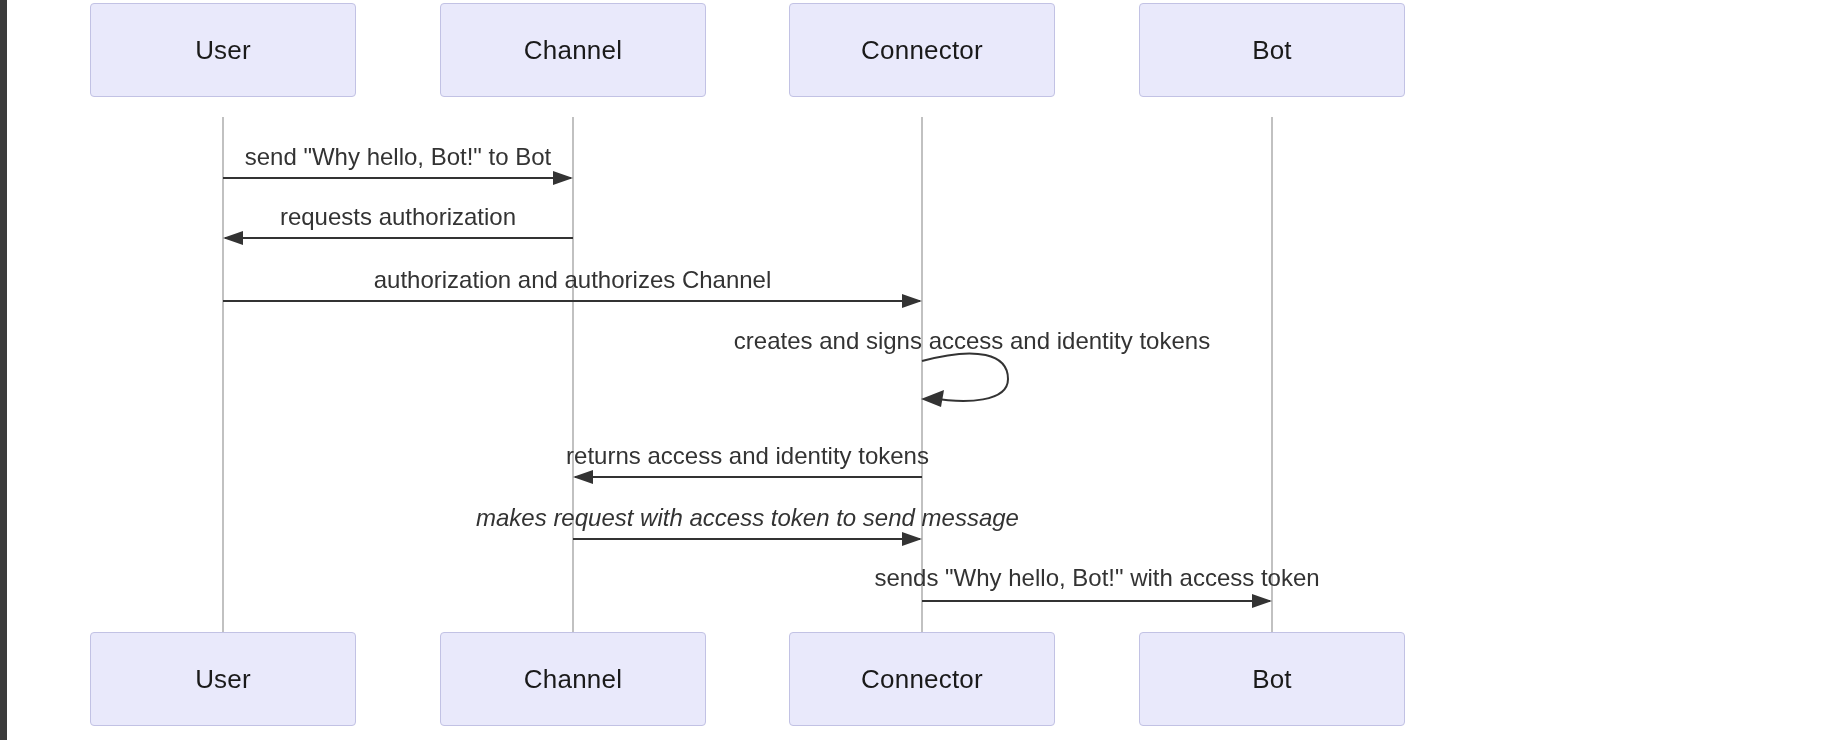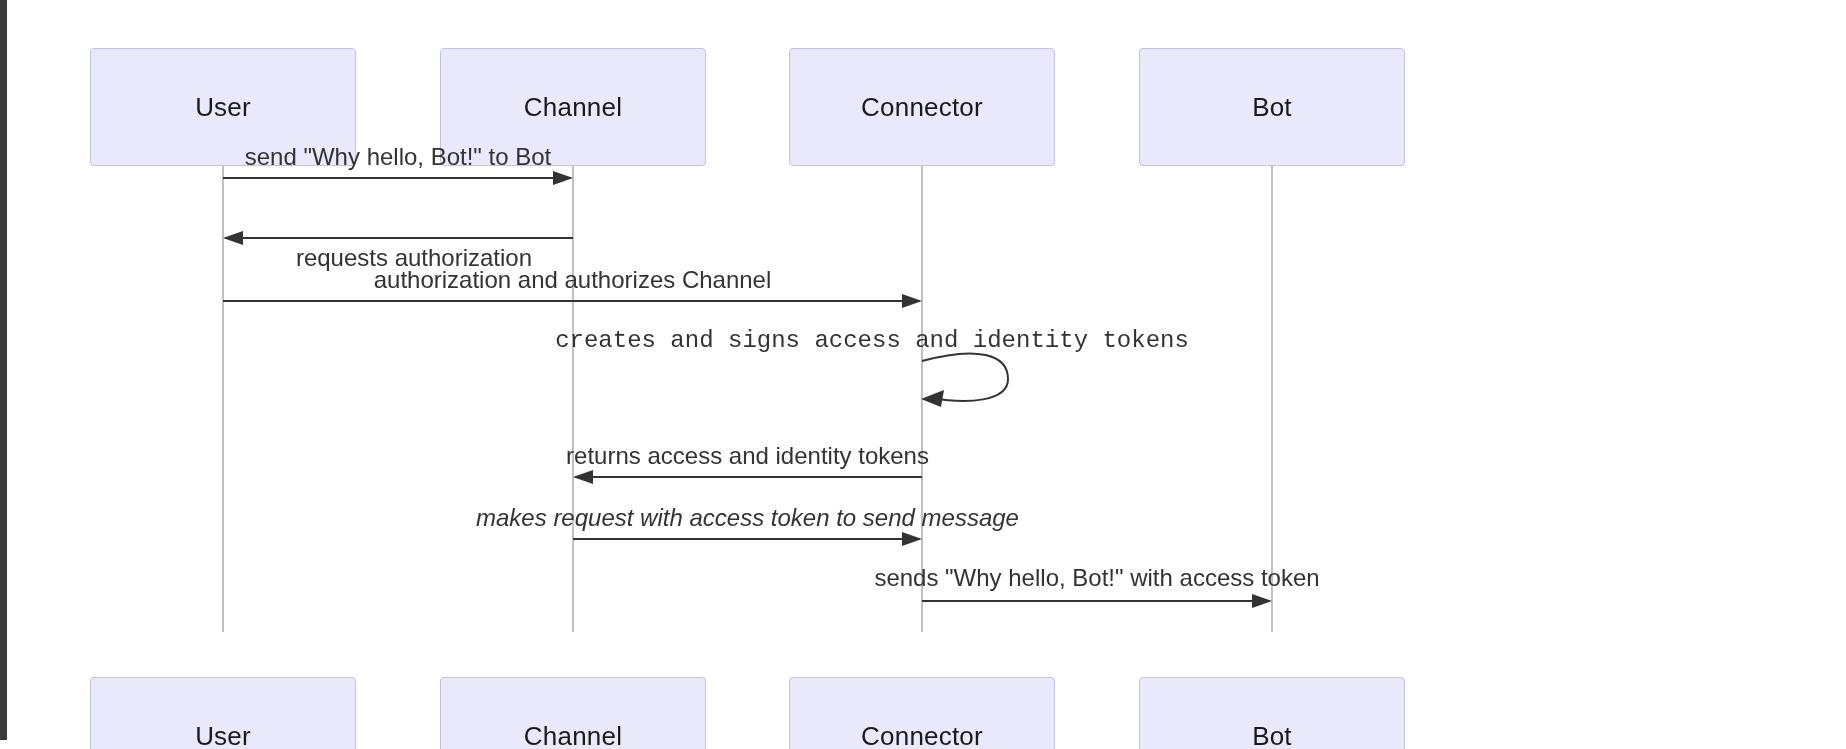--- a/index.html
+++ b/index.html
@@ -12,26 +12,26 @@
   }
   .edge-bar{
     position:absolute;left:0;top:0;width:7px;height:740px;
     background:var(--edge,#3B3B3B);
   }
   .lines{
     position:absolute;left:0;top:0;width:1846px;height:749px;
   }
   .actor-box{
     position:absolute;
-    width:266px;height:118px;
+    width:266px;height:94px;
     background:var(--actor-fill,#E9E9FB);
     border:1px solid var(--actor-border,#C2C2E4);
     border-radius:4px;
     box-sizing:border-box;
-    display:flex;align-items:center;justify-content:center;margin-top:45px;
+    display:flex;align-items:center;justify-content:center;
   }
   .actor-label{
     font-size:26px;color:#1a1a1a;letter-spacing:0.2px;
   }
   .msg-label{
     position:absolute;
     transform:translate(-50%,-50%);
     white-space:nowrap;
     font-size:24px;color:var(--text,#333333);
     line-height:1.1;
@@ -81,20 +81,20 @@
       <div class="actor-box" style="left: 789px; top: 632px;">
         <span class="actor-label">Connector</span>
       </div>
       <div class="actor-box" style="left: 1139px; top: 3px;">
         <span class="actor-label">Bot</span>
       </div>
       <div class="actor-box" style="left: 1139px; top: 632px;">
         <span class="actor-label">Bot</span>
       </div>
       <div class="msg-label" style="left: 398px; top: 157px;">send "Why hello, Bot!" to Bot</div>
-      <div class="msg-label" style="left: 414px; top: 217px; margin-top: 41px;">requests authorization</div>
+      <div class="msg-label" style="left: 398px; top: 217px;">requests authorization</div>
       <div class="msg-label" style="left: 572.5px; top: 280px;">authorization and authorizes Channel</div>
-      <div class="msg-label" style="left: 872px; top: 341px; font-family: Liberation Mono, monospace;">creates and signs access and identity tokens</div>
+      <div class="msg-label" style="left: 972px; top: 341px;">creates and signs access and identity tokens</div>
       <div class="msg-label" style="left: 747.5px; top: 456px;">returns access and identity tokens</div>
       <div class="msg-label" style="left: 747.5px; top: 518px; font-style: italic;">makes request with access token to send message</div>
       <div class="msg-label" style="left: 1097px; top: 578px;">sends "Why hello, Bot!" with access token</div>
     </div>
 </div>
 
 </body></html>

